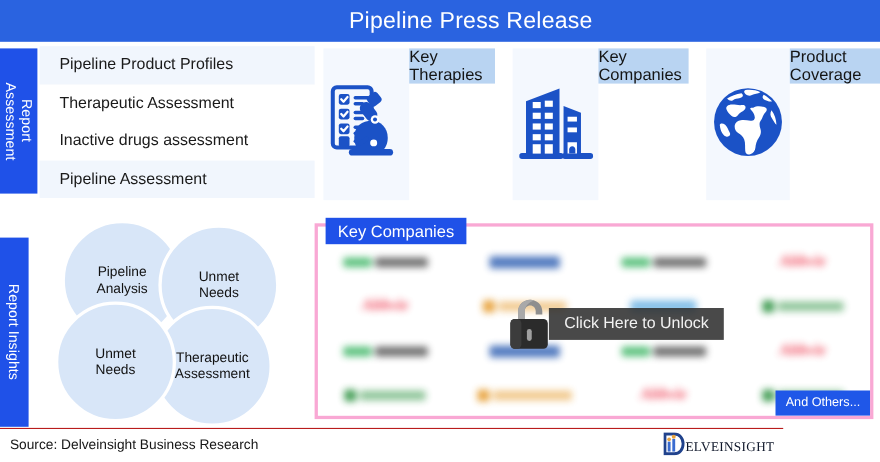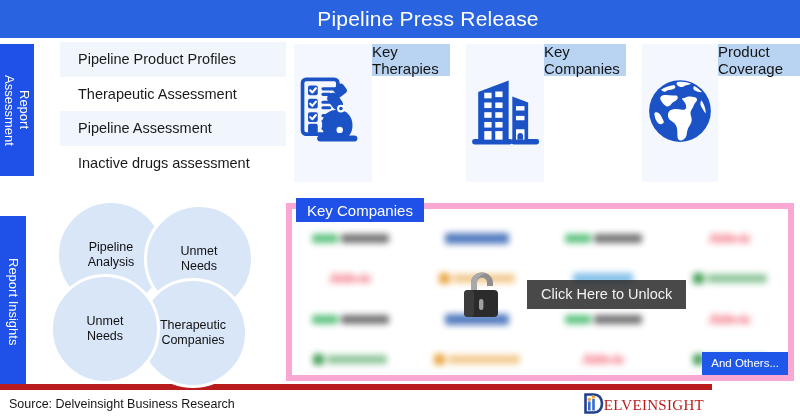--- a/index.html
+++ b/index.html
@@ -33,21 +33,21 @@
     white-space:pre-line;
   }
   #ribbon-assessment{left:0;top:44px;width:34px;height:132px;}
   #ribbon-insights{left:0;top:216px;width:26px;height:172px;}
 
   
   .assess-list{position:absolute;left:36px;top:42px;width:250px;height:138px;}
   .assess-row{
     height:34.5px;display:flex;align-items:center;
     padding-left:18px;box-sizing:border-box;
-    font-size:14.5px;color:#1a1a1a;margin-left:24px;
+    font-size:14.5px;color:#1a1a1a;
   }
   .assess-row.alt{background:#f1f6fd;}
   .assess-row.plain{background:#ffffff;}
 
   
   .cards{position:absolute;left:294px;top:44px;width:506px;height:138px;}
   .card{
     position:absolute;top:0;height:138px;
     display:flex;flex-direction:row;
   }
@@ -77,21 +77,21 @@
   #venn-1{left:102px;top:4px;}
   #venn-2{left:8px;top:74px;}
   #venn-3{left:96px;top:78px;}
   #venn-1,#venn-3{z-index:2;}
   #venn-2{z-index:3;}
   #venn-3 span,#venn-1 span{position:relative;z-index:5;}
 
   
   .kc-panel{
     position:absolute;left:286px;top:203px;width:508px;height:178px;
-    border:6px solid #f9a8d4;box-sizing:border-box;background:#ffffff;
+    border:3px solid #f9a8d4;box-sizing:border-box;background:#ffffff;
     overflow:hidden;
   }
   .kc-badge{
     position:absolute;left:296px;top:198px;height:24px;
     background:#1f51e8;color:#fff;font-size:15px;
     display:flex;align-items:center;padding:0 11px;
     z-index:6;
   }
   .logo-grid{
     position:absolute;left:287px;top:218px;width:506px;height:162px;
@@ -106,48 +106,48 @@
   .lg-dot{width:11px;height:11px;border-radius:2px;}
   .lg-bar{height:9px;border-radius:2px;}
   .lg-script{
     font-size:15px;font-style:italic;font-weight:bold;
     font-family:"Liberation Serif", serif;
   }
 
   
   .unlock{
     position:absolute;left:455px;top:267px;z-index:8;
-    display:flex;align-items:center;gap:28px;
+    display:flex;align-items:center;
   }
   .lock-ico{width:52px;height:54px;margin-right:-8px;}
   .tip{
     background:rgba(48,48,48,.88);color:#f2f2f2;
     font-size:14.5px;padding:6px 14px 7px 14px;
   }
 
   .and-others{
     position:absolute;right:0px;bottom:0px;
     background:#1f57e8;color:#fff;font-size:11.5px;
     padding:5px 9px 6px 9px;z-index:7;
   }
 
   
   .footer{
     position:absolute;left:0;bottom:0;width:712px;height:30px;
-    border-top:6px solid #b91c1c;background:#fff;
+    border-top:1px solid #b91c1c;background:#fff;
   }
   .src{
     position:absolute;left:9px;top:7px;font-size:12.5px;color:#161616;
   }
   .brand{
     position:absolute;right:8px;top:3px;
     display:flex;align-items:center;
   }
   .brand-word{
-    font-size:15px;color:#b91c1c;letter-spacing:.3px;
+    font-size:12px;color:#0f172a;letter-spacing:.3px;
     font-family:"Liberation Serif", serif;
   }
 </style>
 </head>
 <body>
 
 <div id="page">
 
   <div class="header">
     <div class="header-title">Pipeline Press Release</div>
@@ -158,25 +158,25 @@
 Assessment</div>
   </div>
 
   <div class="assess-list">
     <div class="assess-row alt">
         <span>Pipeline Product Profiles</span>
       </div>
     <div class="assess-row plain">
         <span>Therapeutic Assessment</span>
       </div>
+    <div class="assess-row plain">
+        <span>Inactive drugs assessment</span>
+      </div>
     <div class="assess-row alt">
         <span>Pipeline Assessment</span>
-      </div>
-    <div class="assess-row plain">
-        <span>Inactive drugs assessment</span>
       </div>
   </div>
 
   <div class="cards">
 
     <div class="card" id="card-0">
       <div class="card-ico">
         <span>
           <svg width="78" height="78" viewBox="0 0 64 64">
             <g fill="none" stroke="#1b52c6" stroke-width="3">
@@ -274,21 +274,21 @@
   </div>
 
   <div class="venn">
     <div class="circ" id="venn-0"><span>Pipeline
 Analysis</span></div>
     <div class="circ" id="venn-1"><span>Unmet
 Needs</span></div>
     <div class="circ" id="venn-2"><span>Unmet
 Needs</span></div>
     <div class="circ" id="venn-3"><span>Therapeutic
-Companies</span></div>
+Assessment</span></div>
   </div>
 
   <div class="kc-panel">
     <div class="and-others">And Others...</div>
   </div>
 
   <div class="logo-grid" id="logo-grid">
       <div class="logo-cell">
         <div class="logo-mark">
           <div class="lg-bar" style="background: rgb(87, 192, 122); width: 26px;"></div>

